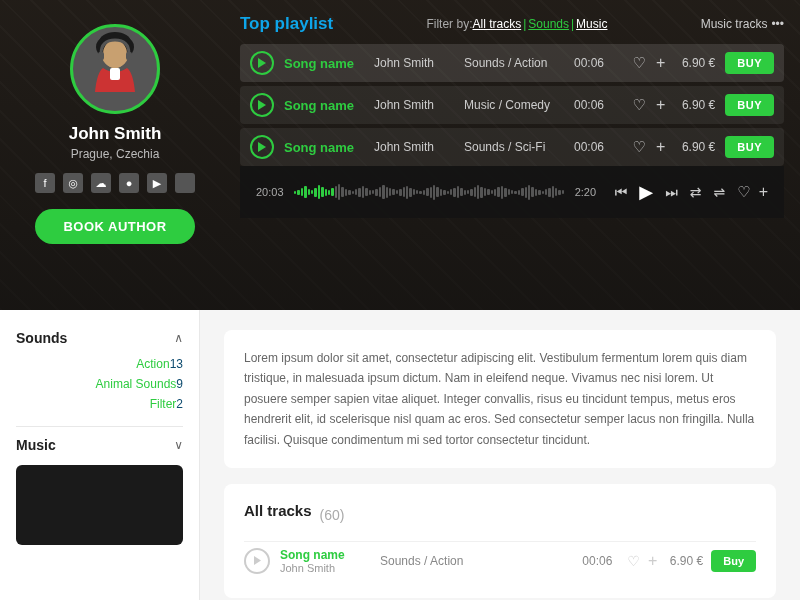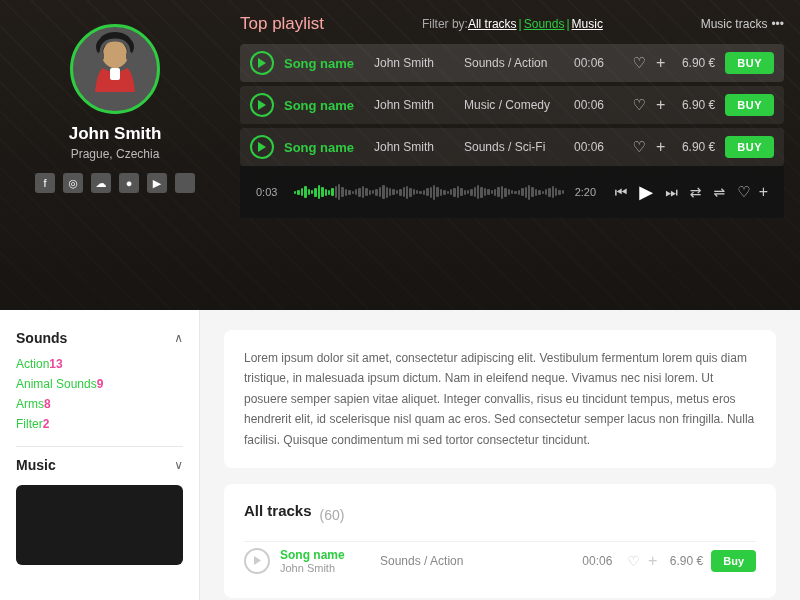--- a/index.html
+++ b/index.html
@@ -123,23 +123,23 @@
 
     
     .playlist-header {
       display: flex;
       align-items: center;
       justify-content: space-between;
       margin-bottom: 10px;
     }
 
     .playlist-title {
-      color: #fca5a5;
+      color: #0ea5e9;
       font-size: 17px;
-      font-weight: 400;
+      font-weight: 700;
     }
 
     .filter-bar {
       display: flex;
       align-items: center;
       font-size: 12px;
       color: #aaa;
     }
 
     .filter-label { color: #aaa; }
@@ -353,35 +353,35 @@
     .sidebar-section-title {
       font-size: 14px;
       font-weight: 700;
       color: #222;
     }
 
     .chevron { color: #666; font-size: 12px; }
 
     .sidebar-item-row {
       display: flex;
-      justify-content: flex-start;
+      justify-content: flex-end;
       align-items: center;
       padding: 3px 0;
       cursor: pointer;
+      margin-left: 16px;
     }
 
     .sidebar-item-name {
       color: #2ecc40;
       font-size: 12px;
     }
 
     .sidebar-item-count {
-      color: #ec4899;
-      font-size: 12px;
-      font-weight: bold;
+      color: #0c4a6e;
+      font-size: 12px;
     }
 
     .sidebar-divider {
       border: none;
       border-top: 1px solid #e8e8e8;
       margin: 10px 0;
     }
 
     .sidebar-bottom-img {
       background: #1a1a1a;
@@ -520,20 +520,21 @@
       <div class="artist-name">John Smith</div>
       <div class="artist-location">Prague, Czechia</div>
       <div class="social-icons">
         <div class="social-icon">f</div>
         <div class="social-icon">◎</div>
         <div class="social-icon">☁</div>
         <div class="social-icon">●</div>
         <div class="social-icon">▶</div>
         <div class="social-icon"></div>
       </div>
+      <button class="book-btn">BOOK AUTHOR</button>
     </div>
 
     <div class="right-panel">
       <div class="playlist-header">
         <span class="playlist-title">Top playlist</span>
         <div class="filter-bar">
           <span class="filter-label">Filter by:</span>
           <span class="filter-link">All tracks</span>
           <span class="filter-sep">|</span>
           <span class="filter-link active">Sounds</span>
@@ -597,21 +598,21 @@
           <div class="track-actions">
             <span class="heart-icon">♡</span>
             <span class="plus-icon">+</span>
             <span class="track-price">6.90 €</span>
             <button class="buy-btn">BUY</button>
           </div>
         </div>
       </div>
 
       <div class="player-bar">
-        <span class="player-time">0:03</span>
+        <span class="player-time">20:03</span>
         <div class="waveform-wrap">
           <div class="waveform-bg" id="waveform-bars">
               <div class="waveform-bar played" style="height: 3px;"></div>
               <div class="waveform-bar played" style="height: 5px;"></div>
               <div class="waveform-bar played" style="height: 8px;"></div>
               <div class="waveform-bar played" style="height: 12px;"></div>
               <div class="waveform-bar played" style="height: 6px;"></div>
               <div class="waveform-bar played" style="height: 4px;"></div>
               <div class="waveform-bar played" style="height: 9px;"></div>
               <div class="waveform-bar played" style="height: 14px;"></div>
@@ -715,24 +716,20 @@
         </div>
         <div class="sidebar-item-row">
           <span class="sidebar-item-name">Action</span>
           <span class="sidebar-item-count">13</span>
         </div>
         <div class="sidebar-item-row">
           <span class="sidebar-item-name">Animal Sounds</span>
           <span class="sidebar-item-count">9</span>
         </div>
         <div class="sidebar-item-row">
-          <span class="sidebar-item-name">Arms</span>
-          <span class="sidebar-item-count">8</span>
-        </div>
-        <div class="sidebar-item-row">
           <span class="sidebar-item-name">Filter</span>
           <span class="sidebar-item-count">2</span>
         </div>
       </div>
       <hr class="sidebar-divider">
       <div class="sidebar-section">
         <div class="sidebar-section-header">
           <span class="sidebar-section-title">Music</span>
           <span class="chevron">∨</span>
         </div>

